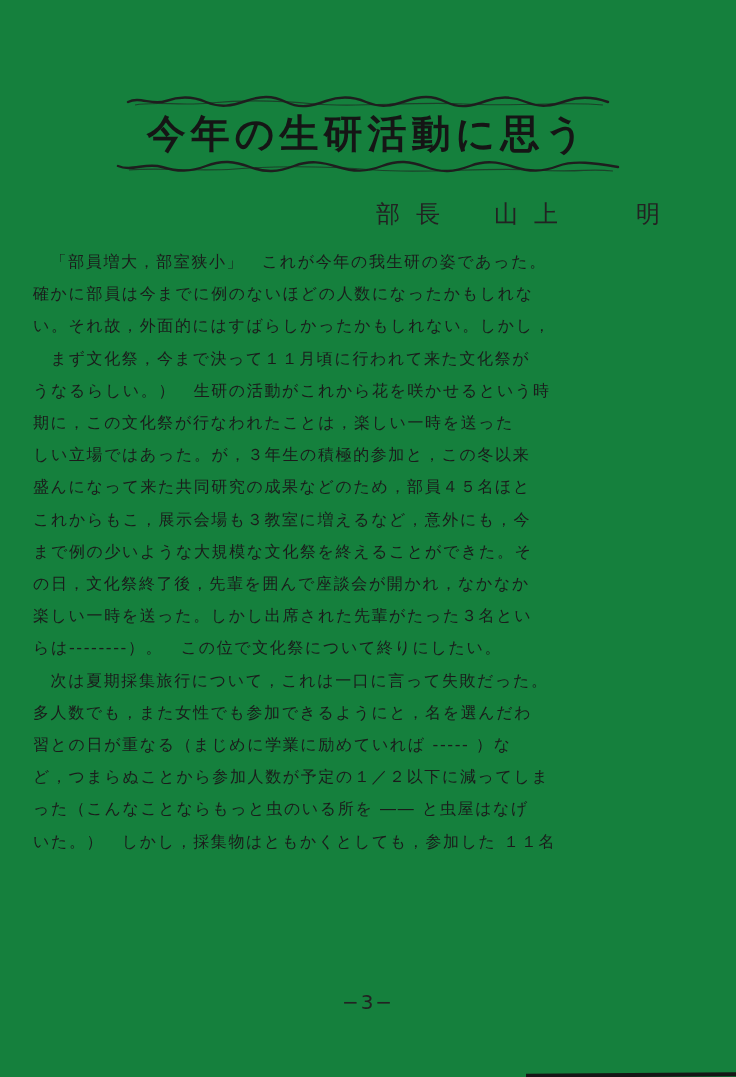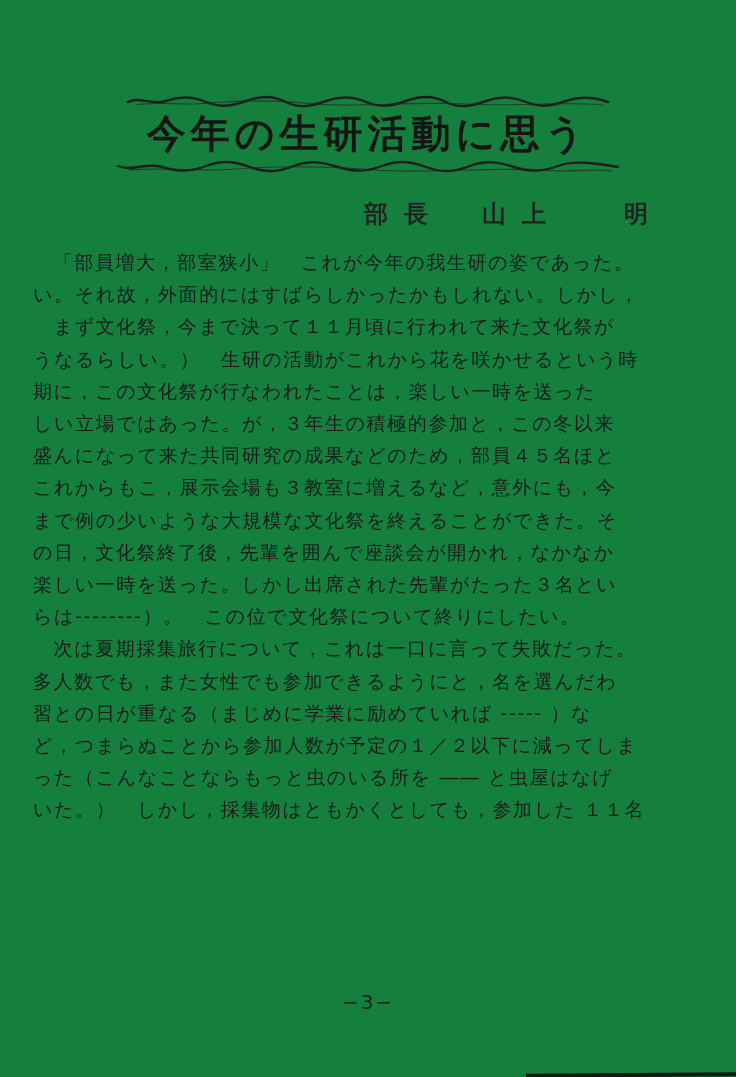--- a/index.html
+++ b/index.html
@@ -24,37 +24,37 @@
     margin: 1px 0 0 0;
     font-size: 39px;
     font-weight: bold;
     letter-spacing: 5px;
     line-height: 1.2;
     color: #151515;
   }
   .byline {
     position: absolute;
     top: 198px;
-    right: 88px;
+    right: 76px;
     font-size: 24px;
-    font-weight: 700;
+    font-weight: 400;
     color: #222;
     white-space: nowrap;
   }
   .byline-role   { letter-spacing: 16px; margin-right: 38px; }
   .byline-surname{ letter-spacing: 16px; margin-right: 62px; }
   .byline-given  { letter-spacing: 0; }
   .body-text {
     position: absolute;
     top: 246px;
     left: 33px;
     width: 678px;
   }
   .text-line {
-    font-size: 19px;
+    font-size: 16px;
     line-height: 32.2px;
     letter-spacing: 1.6px;
     white-space: pre;
     color: #1b1b1b;
   }
   .page-number {
     position: absolute;
     top: 990px;
     left: 0;
     width: 100%;
@@ -89,20 +89,21 @@
       <path d="M14,12 C44,9 80,14 120,11 S210,8 260,12 S370,9 420,12 S470,10 498,13" fill="none" stroke="#1e1e1e" stroke-width="1.1" opacity="0.65"></path>
     </svg>
   </header>
 
   <div class="byline">
     <span class="byline-role">部長</span><span class="byline-surname">山上</span><span class="byline-given">明</span>
   </div>
 
   <main class="body-text">
     <div class="text-line">　「部員増大，部室狭小」　これが今年の我生研の姿であった。</div>
+    <div class="text-line">確かに部員は今までに例のないほどの人数になったかもしれな</div>
     <div class="text-line">い。それ故，外面的にはすばらしかったかもしれない。しかし，</div>
     <div class="text-line">　まず文化祭，今まで決って１１月頃に行われて来た文化祭が</div>
     <div class="text-line">うなるらしい。）　生研の活動がこれから花を咲かせるという時</div>
     <div class="text-line">期に，この文化祭が行なわれたことは，楽しい一時を送った</div>
     <div class="text-line">しい立場ではあった。が，３年生の積極的参加と，この冬以来</div>
     <div class="text-line">盛んになって来た共同研究の成果などのため，部員４５名ほと</div>
     <div class="text-line">これからもこ，展示会場も３教室に増えるなど，意外にも，今</div>
     <div class="text-line">まで例の少いような大規模な文化祭を終えることができた。そ</div>
     <div class="text-line">の日，文化祭終了後，先輩を囲んで座談会が開かれ，なかなか</div>
     <div class="text-line">楽しい一時を送った。しかし出席された先輩がたった３名とい</div>

